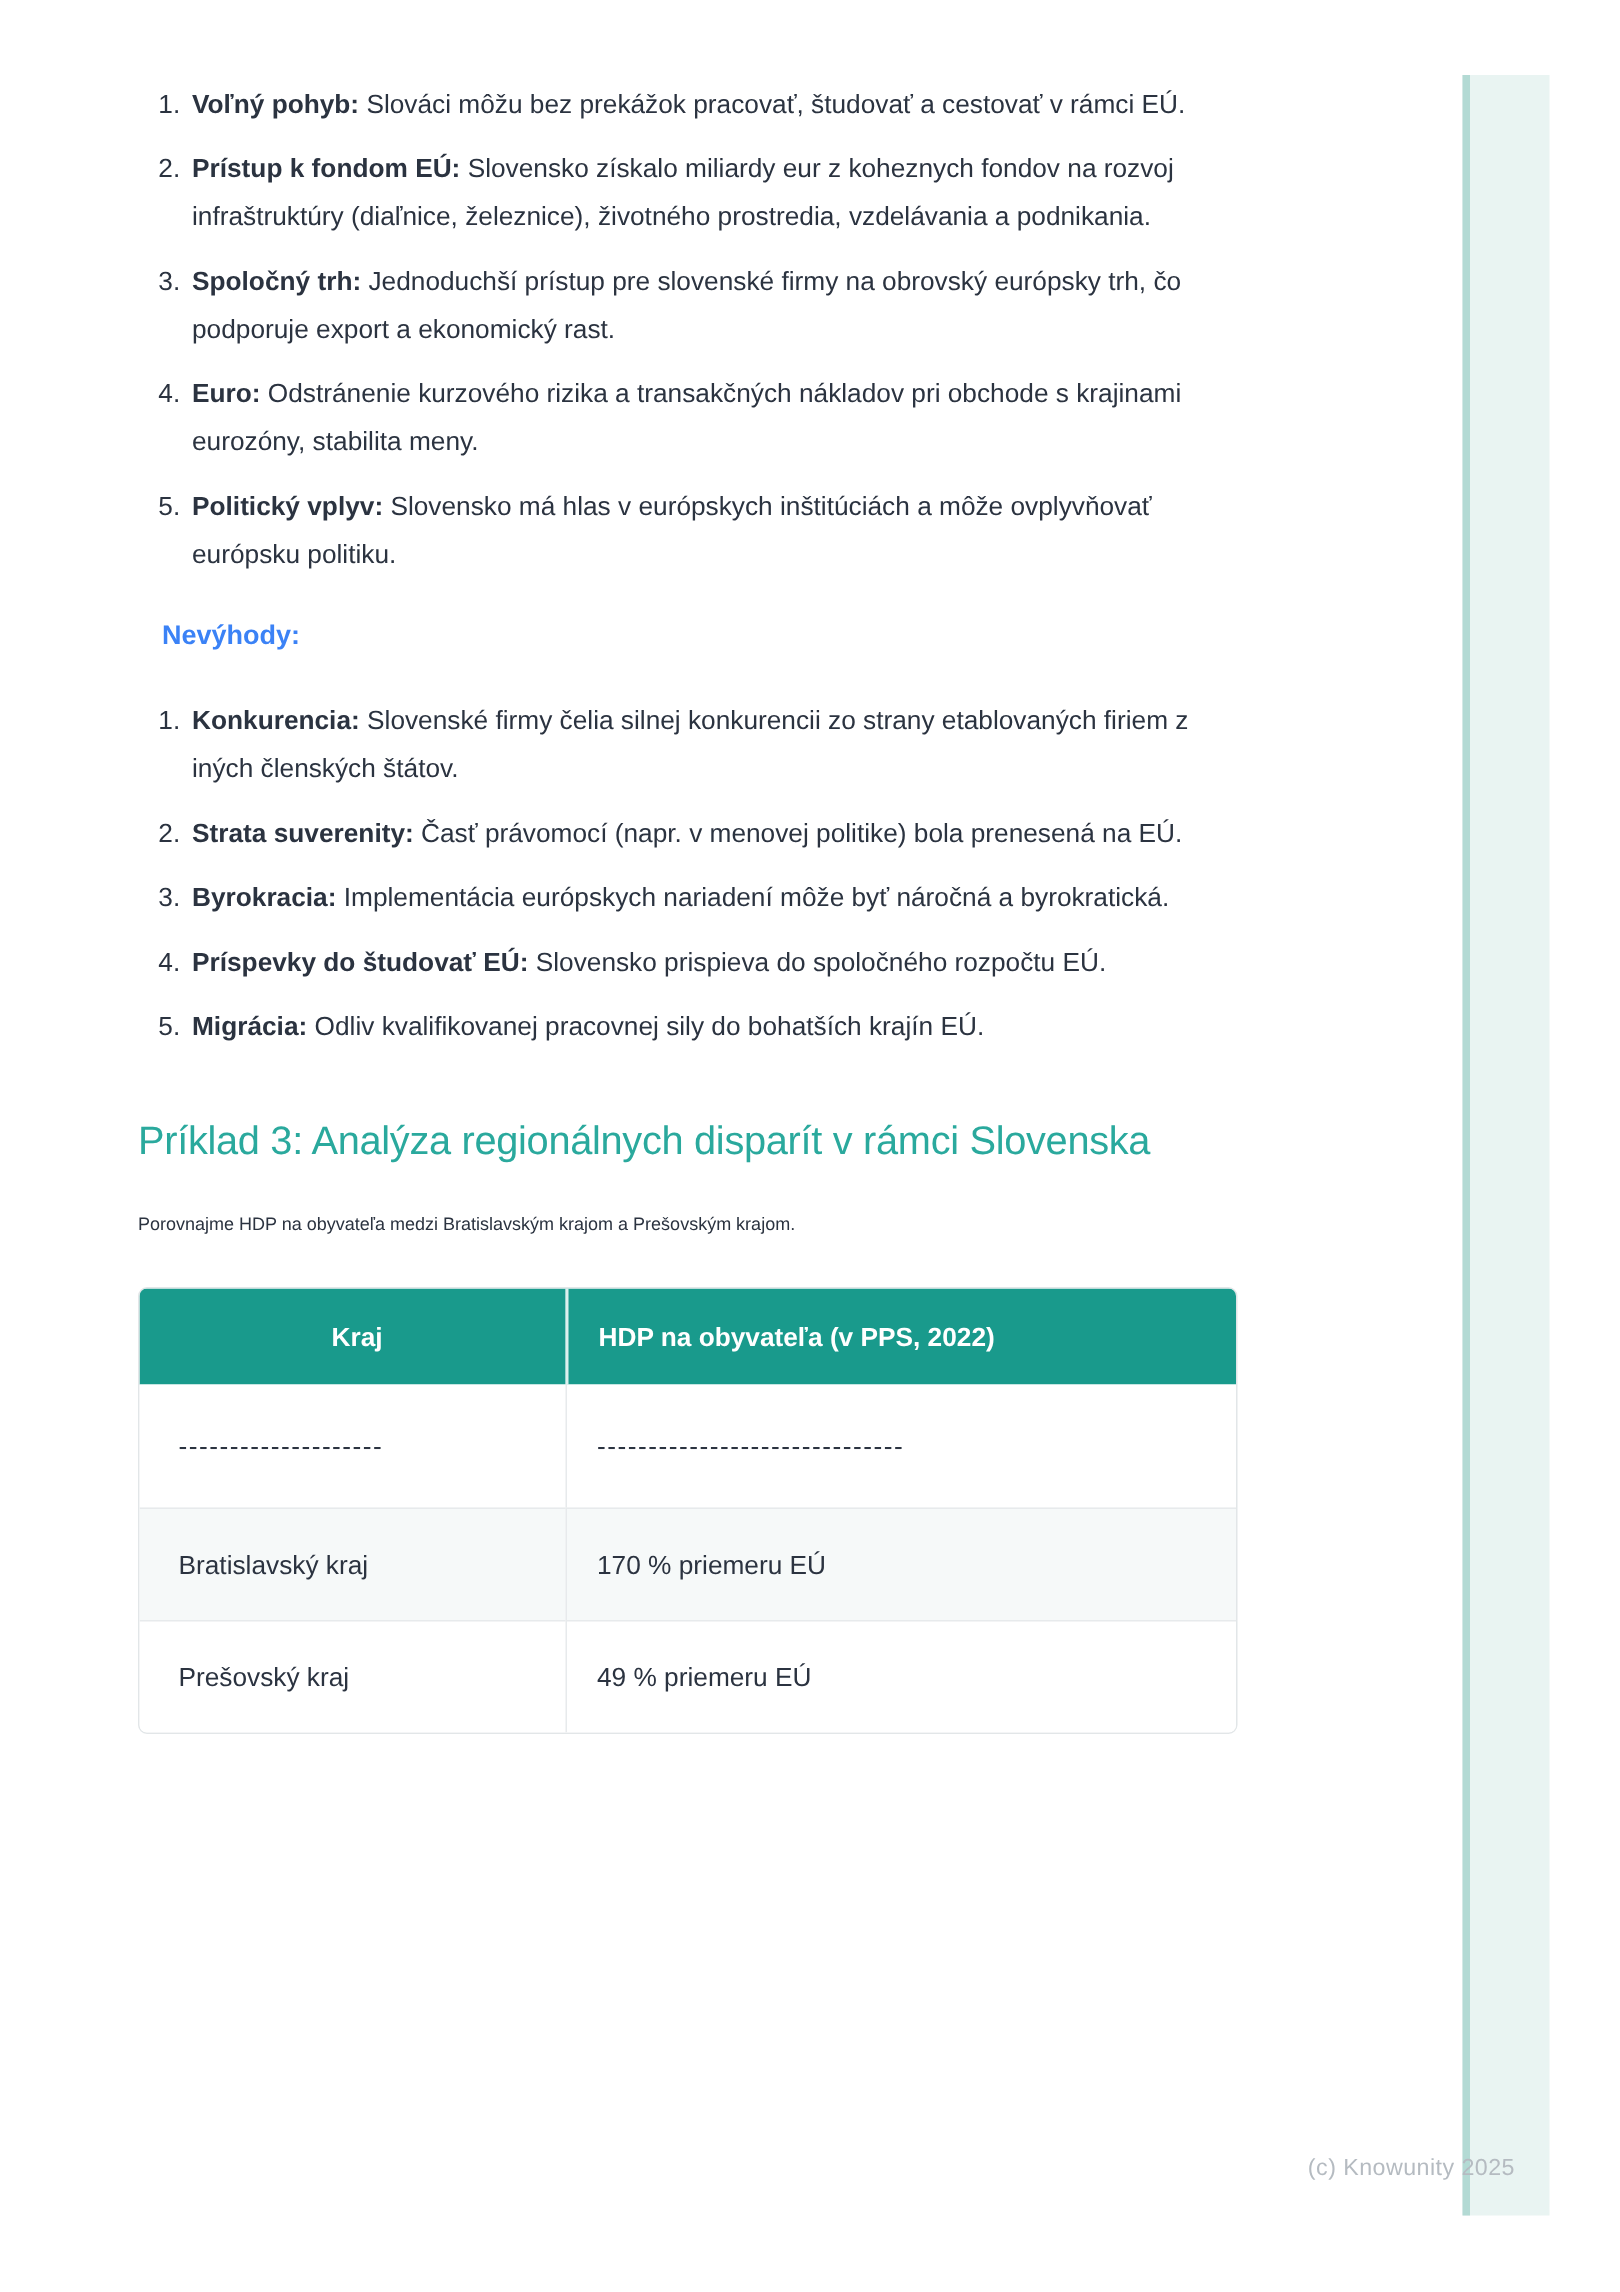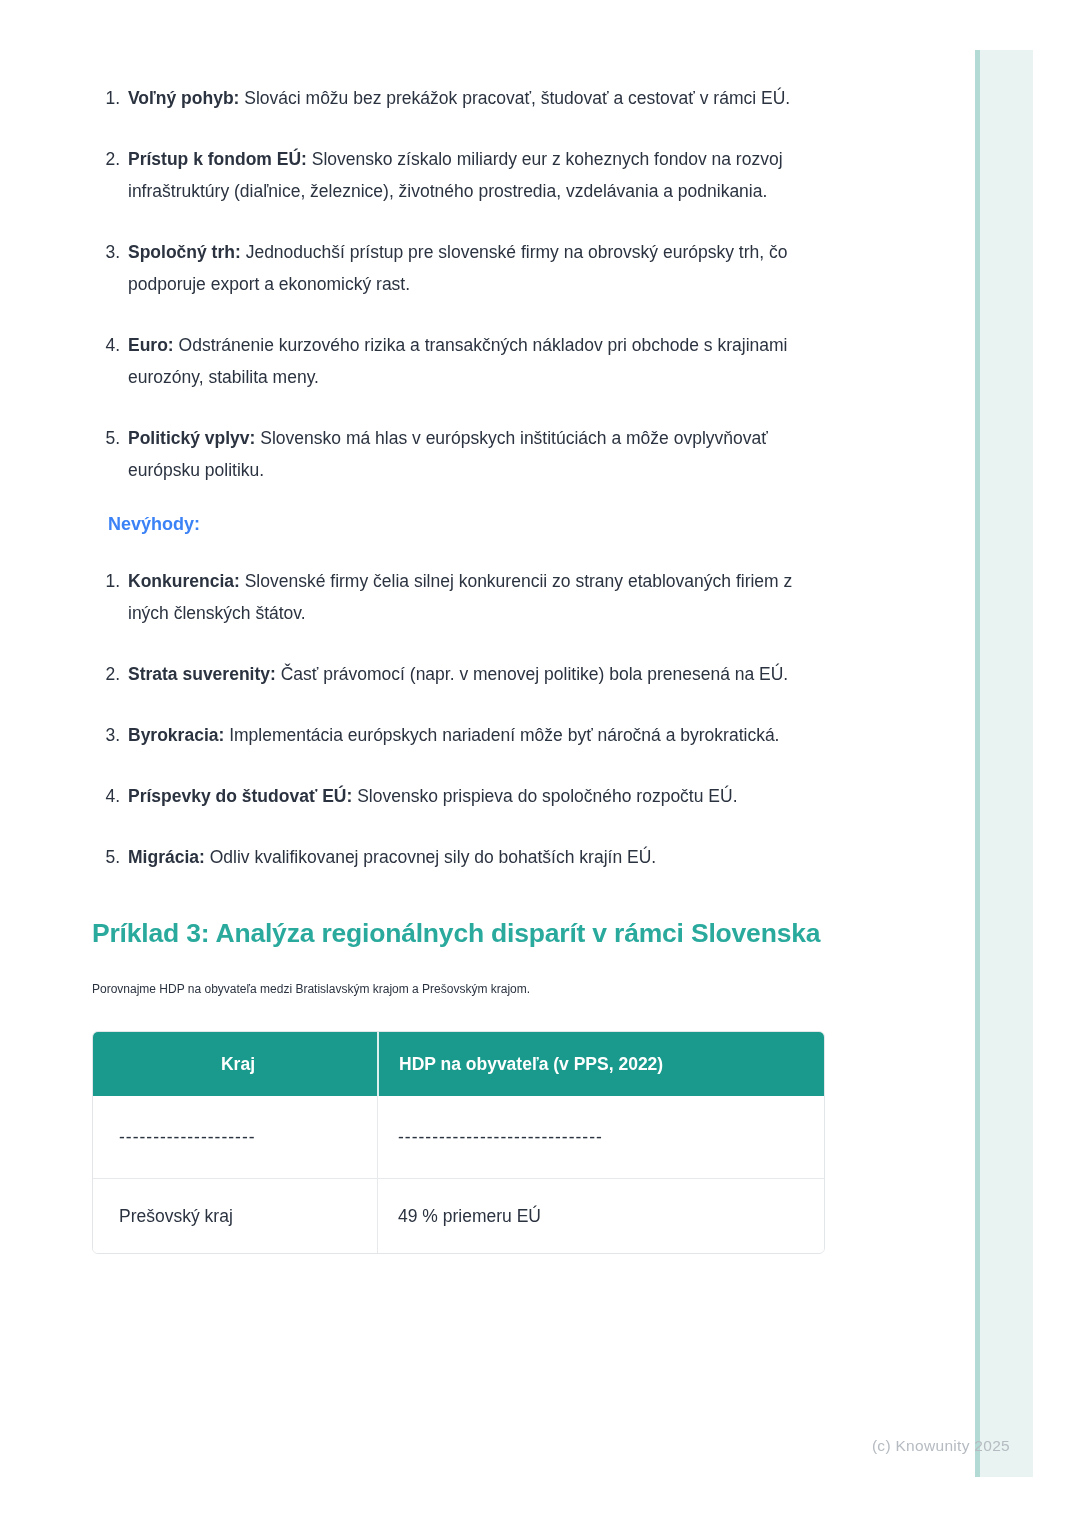--- a/index.html
+++ b/index.html
@@ -27,29 +27,29 @@
     z-index:1;
   }
   .content{
     position:absolute;left:92px;top:0;width:737px;padding-top:53px;
     z-index:2;
   }
   ol.num-list{
     margin:0;padding:0 0 0 33px;
     font-size:17.5px;line-height:32px;
   }
-  ol.num-list li{margin-bottom:11px;padding-left:3px;margin-top:29px;}
+  ol.num-list li{margin-bottom:11px;padding-left:3px;}
   ol.num-list li::marker{color:var(--body-text);}
   .term{font-weight:bold;}
   h3.sub{
     font-size:18px;font-weight:bold;color:#3b82f6;
     margin:27px 0 30px 16px;line-height:22px;
   }
   h2.section{
-    font-size:26.5px;font-weight:bold;color:var(--accent);
+    font-size:26.5px;font-weight:normal;color:var(--accent);
     line-height:40px;margin:40px 0 0 0;letter-spacing:-0.2px;
   }
   p.intro{
     font-size:12px;line-height:36px;text-align:justify;
     margin:18px 0 0 0;
   }
   .table-wrap{
     margin-top:24px;width:733px;
     border:1px solid #e2e6e8;border-radius:6px;overflow:hidden;
     background:#fff;
@@ -115,20 +115,24 @@
           <tr>
             <th class="c1">Kraj</th>
             <th class="c2">HDP na obyvateľa (v PPS, 2022)</th>
           </tr>
         </thead>
         <tbody>
           <tr class="r0">
             <td class="c1">--------------------</td>
             <td class="c2">------------------------------</td>
           </tr>
+          <tr class="r1">
+            <td class="c1">Bratislavský kraj</td>
+            <td class="c2">170 % priemeru EÚ</td>
+          </tr>
           <tr class="r2">
             <td class="c1">Prešovský kraj</td>
             <td class="c2">49 % priemeru EÚ</td>
           </tr>
         </tbody>
       </table>
     </div>
 
   </main>
 

